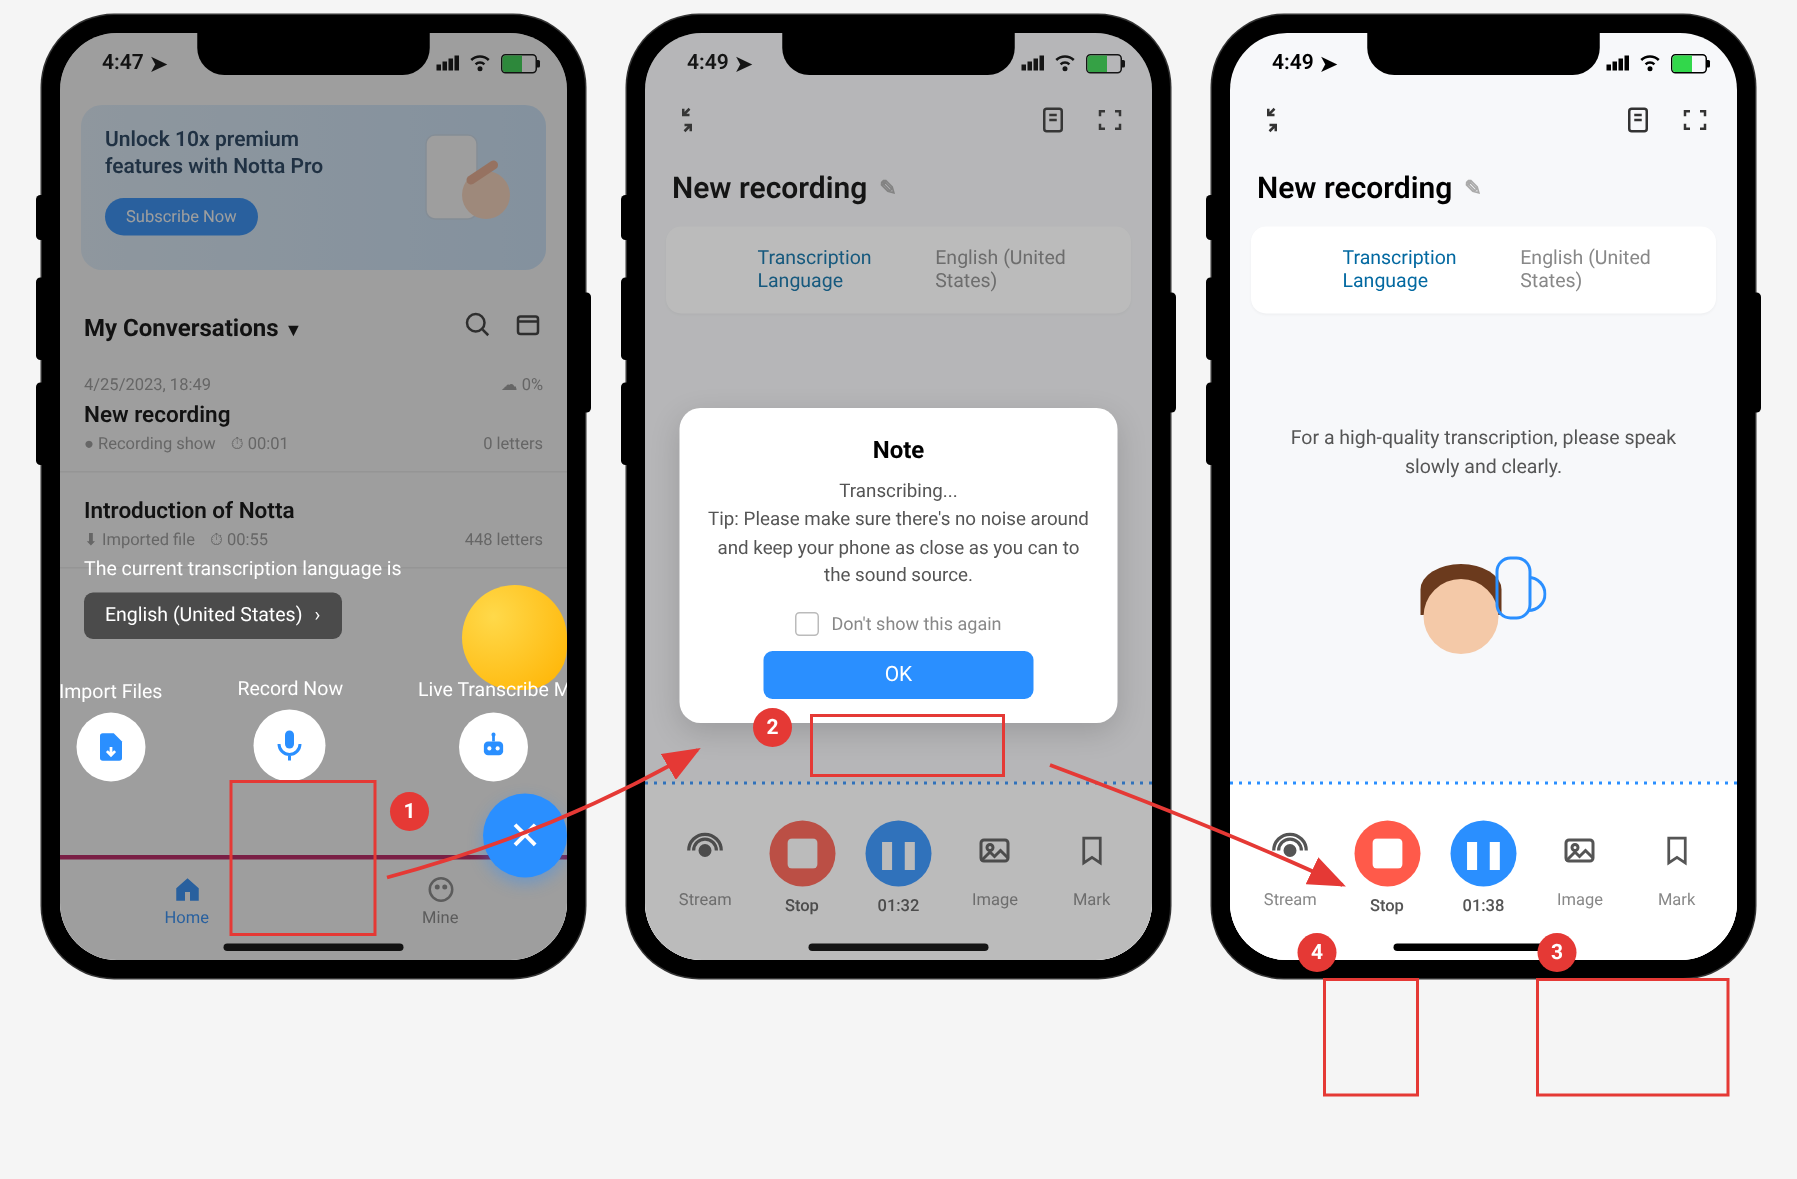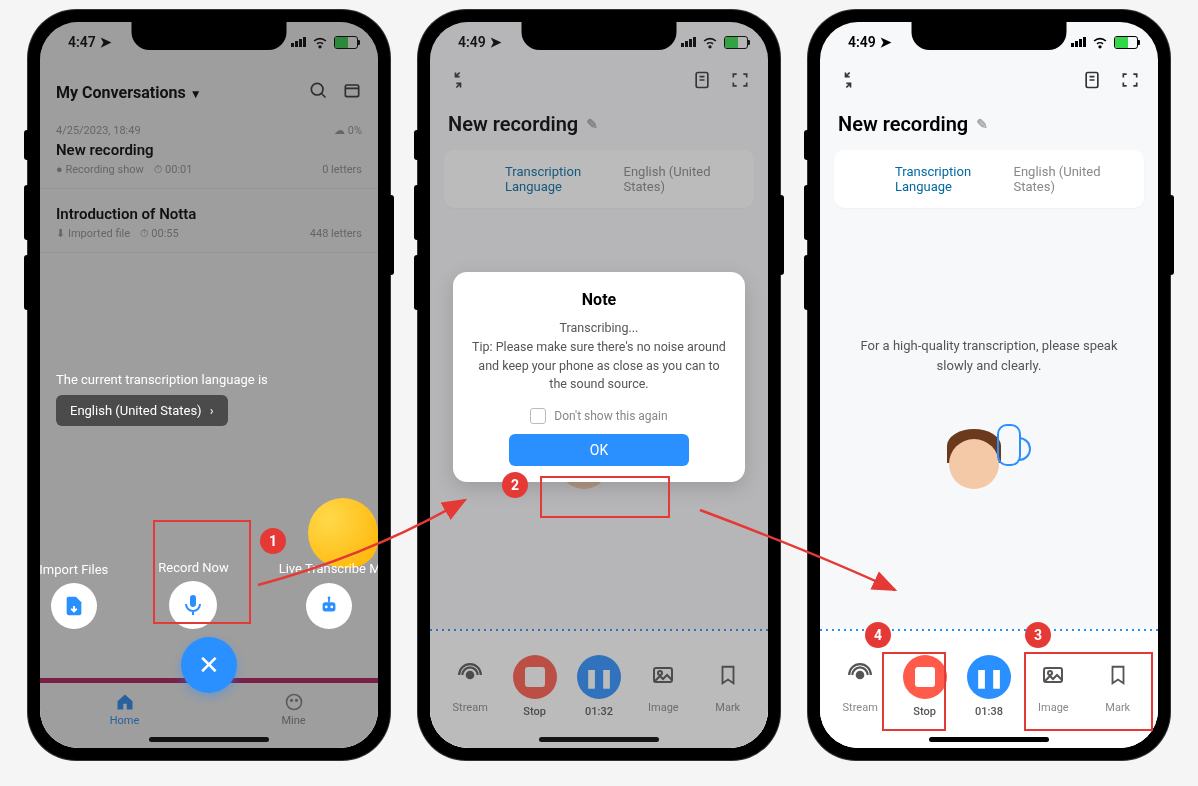--- a/index.html
+++ b/index.html
@@ -11,21 +11,21 @@
     justify-content: center;
     gap: 28px;
     padding: 10px 25px 20px 25px;
     box-sizing: border-box;
     width: 1198px;
     height: 786px;
     position: relative;
   }
   .phone {
     width: 362px;
-    height: 750px;
+    height: 642px;
     background: #000;
     border-radius: 48px;
     padding: 12px;
     box-sizing: border-box;
     position: relative;
     box-shadow: 0 0 0 1px #333;
   }
   .phone::before,
   .phone::after,
   .side-btn {
@@ -119,27 +119,27 @@
   .section-hdr .icns { display:flex; gap:14px; font-size:16px;}
   .sort-row { display:flex; padding: 6px 16px; font-size:12px; color:#555; justify-content:space-between;}
   .sort-chip { background:#efefef; padding:4px 10px; border-radius:6px; font-size:11px;}
   .conv-item { padding: 12px 16px; border-bottom:1px solid #eee;}
   .conv-item .meta { font-size:11px; color:#999; display:flex; justify-content:space-between;}
   .conv-item .name { font-size:15px; font-weight:600; margin:4px 0;}
   .conv-item .sub { font-size:11px; color:#999; display:flex; gap:10px;}
   .bottom-nav {
     position:absolute; bottom:0; left:0; right:0; height:70px; background:#fff;
     display:flex; justify-content:space-around; align-items:center; padding-bottom:12px; box-sizing:border-box;
-    border-top:5px solid #be185d;
+    border-top:3px solid #be185d;
   }
   .bottom-nav .nav-item { display:flex; flex-direction:column; align-items:center; gap:2px; font-size:11px; color:#888; width:80px;}
   .bottom-nav .nav-item.active { color:#2a8fff;}
   .fab-cluster {
     position:absolute; bottom:55px; left:0; right:0; height:180px;
-    display:flex; flex-direction:column; align-items:center; justify-content:flex-end;
+    display:flex; flex-direction:column; align-items:flex-end; justify-content:flex-end;
     z-index:40;
   }
   .fab-row { display:flex; gap:50px; margin-bottom:8px; align-items:flex-end; justify-content:center; width:100%;}
   .fab-option { display:flex; flex-direction:column; align-items:center; gap:6px; color:#fff; font-size:13px;}
   .fab-option.center .circle { width:48px; height:48px;}
   .fab-option .circle {
     width:46px; height:46px; background:#fff; border-radius:50%; display:flex; align-items:center; justify-content:center; color:#2a8fff; font-size:20px;
   }
   .fab-option .label { white-space:nowrap;}
   .fab-main {
@@ -265,20 +265,31 @@
               <path d="M8.5 15.5a5 5 0 0 1 7 0"></path>
               <circle cx="12" cy="19" r="1" fill="#000"></circle>
             </svg>
         </span>
         <span class="battery">
             <span class="fill" style="width:60%"></span>
           </span>
       </div>
     </div>
     <div class="content-area">
+      <div class="promo-banner">
+        <div class="title">Unlock 10x premium features with Notta Pro</div>
+        <div class="sub-btn">Subscribe Now</div>
+        <div class="illus">
+          <svg viewBox="0 0 100 80">
+              <rect x="30" y="10" width="34" height="56" rx="6" fill="#fff" stroke="#d0e0f0"></rect>
+              <circle cx="70" cy="50" r="16" fill="#ffd9c0"></circle>
+              <path d="M60 40 L75 30" stroke="#f0b090" stroke-width="6" stroke-linecap="round"></path>
+            </svg>
+        </div>
+      </div>
       <div class="section-hdr">
         <div class="ttl">
           <span>My Conversations</span> <span style="font-size:12px;">▼</span>
         </div>
         <div class="icns">
           <span>
             <svg class="icon-svg" viewBox="0 0 24 24" fill="none" stroke="#333" stroke-width="2">
                 <circle cx="11" cy="11" r="7"></circle>
                 <line x1="21" y1="21" x2="16.5" y2="16.5"></line>
               </svg>

